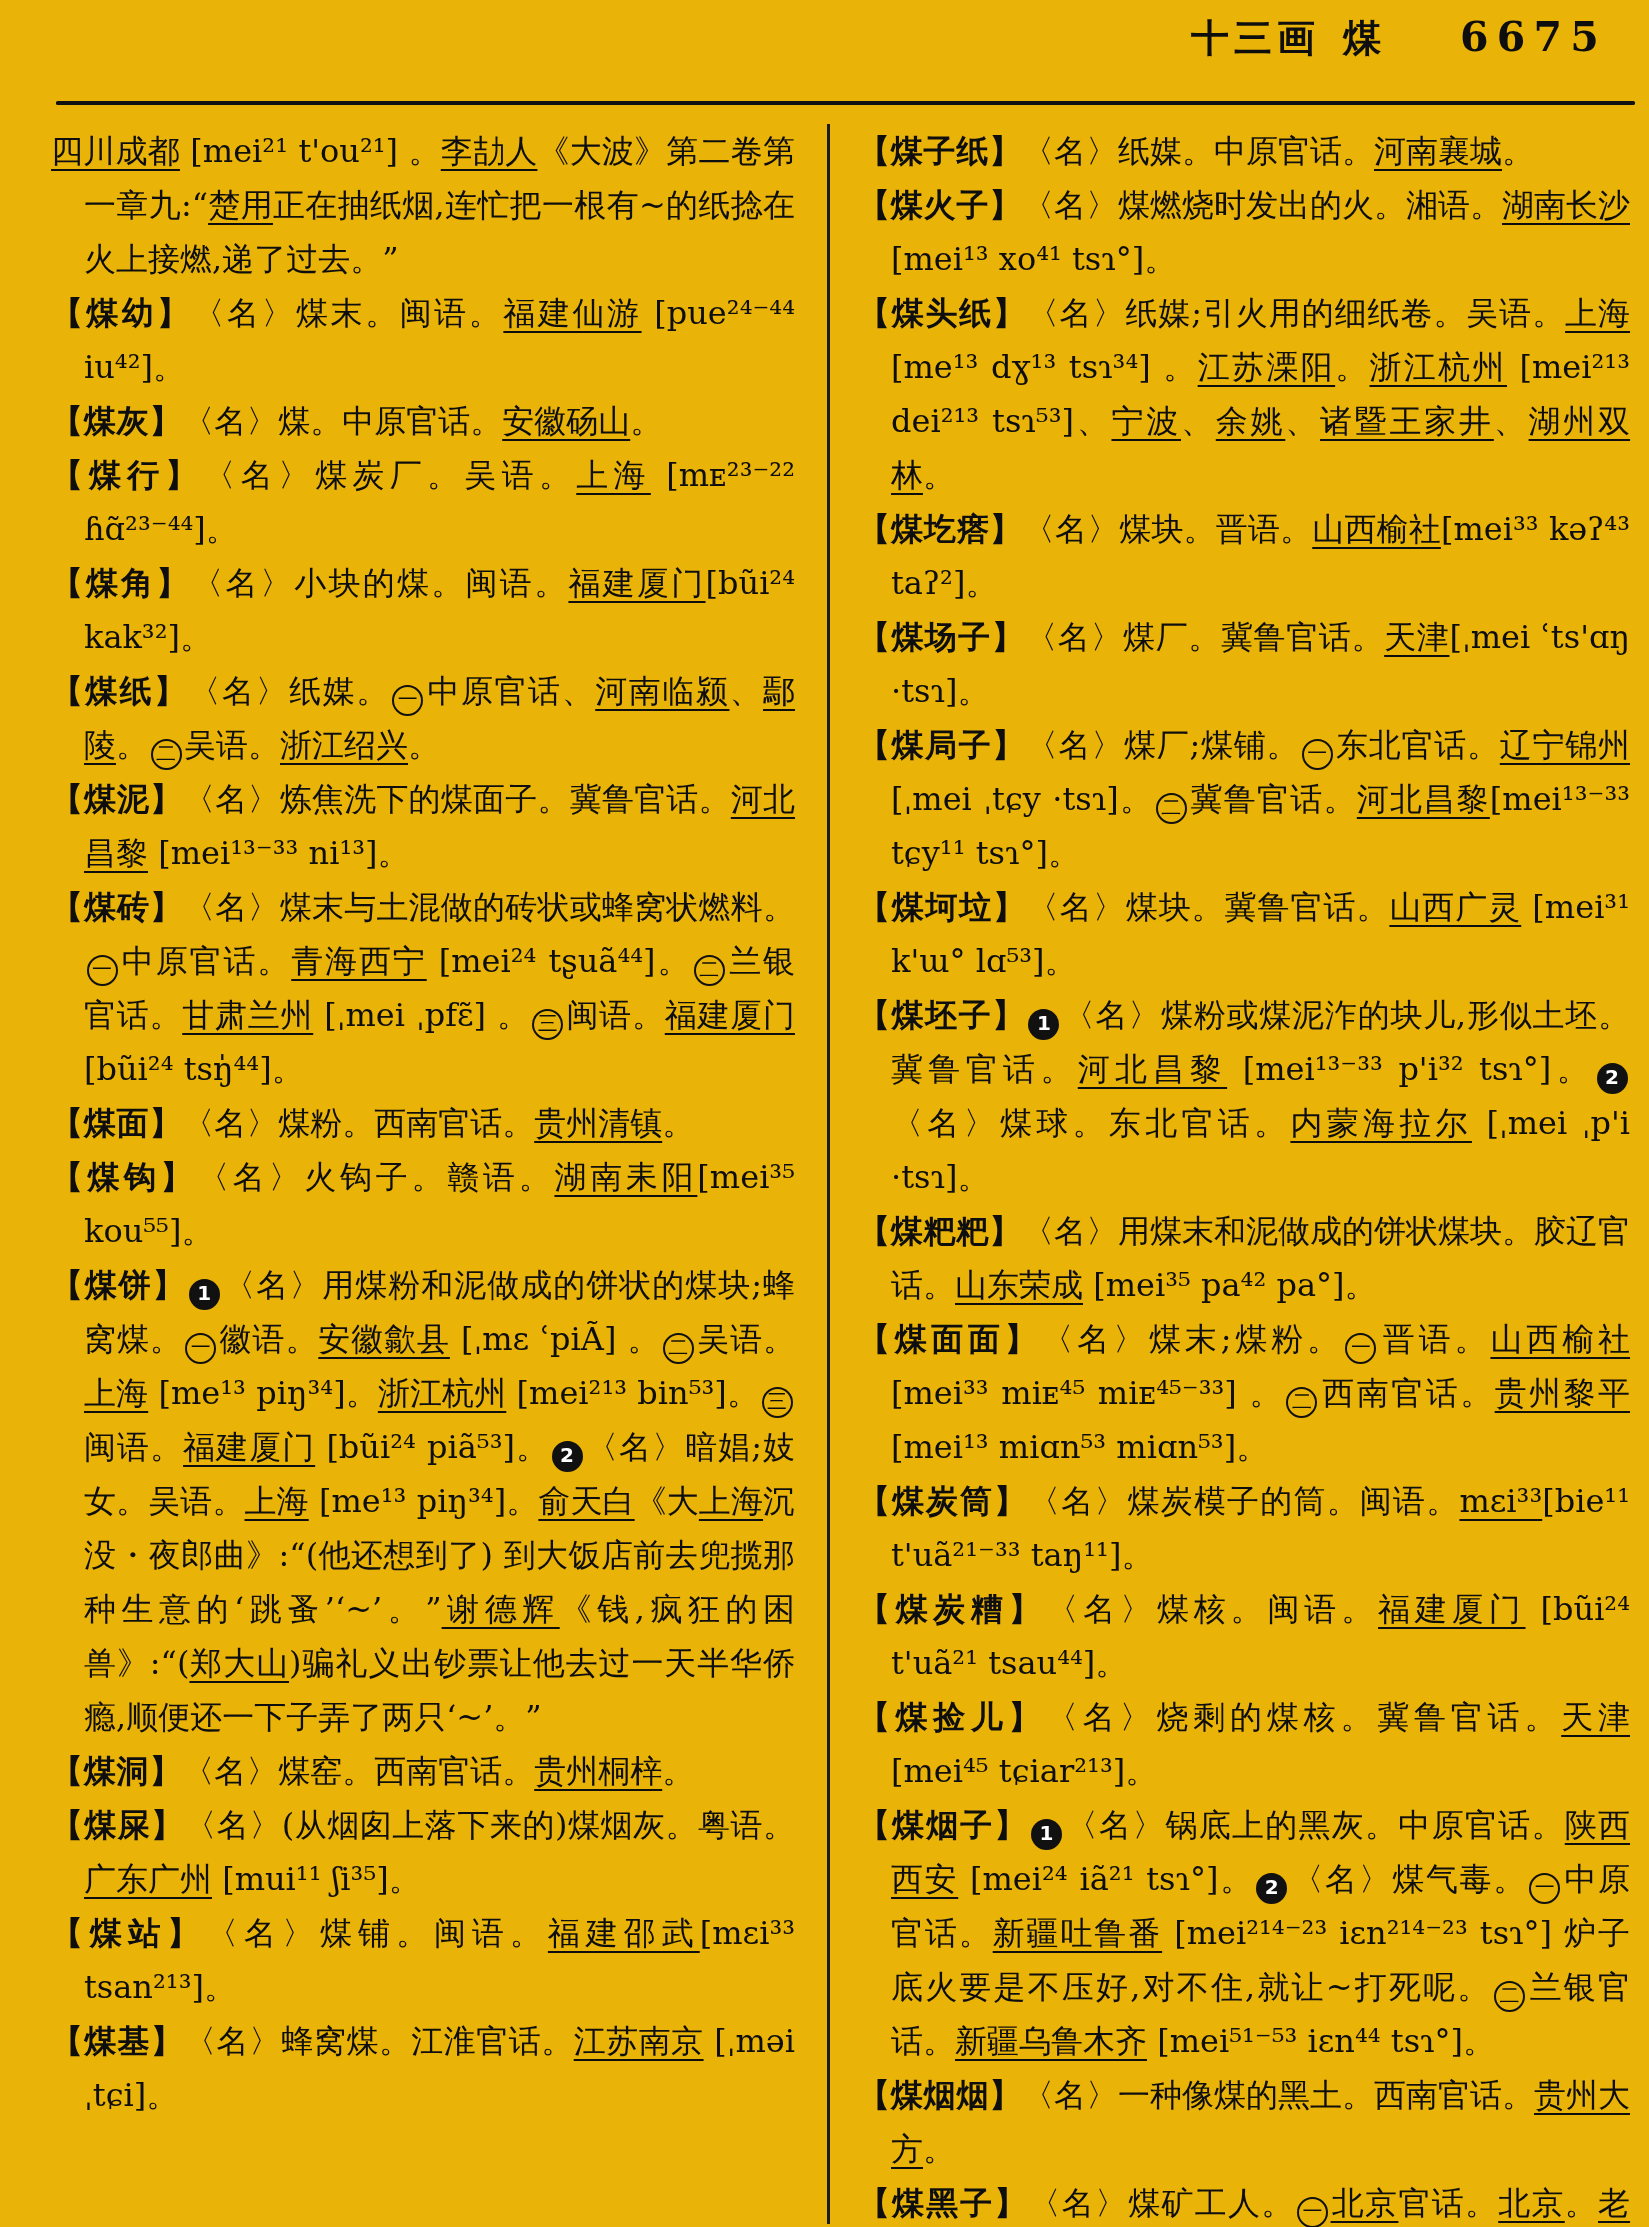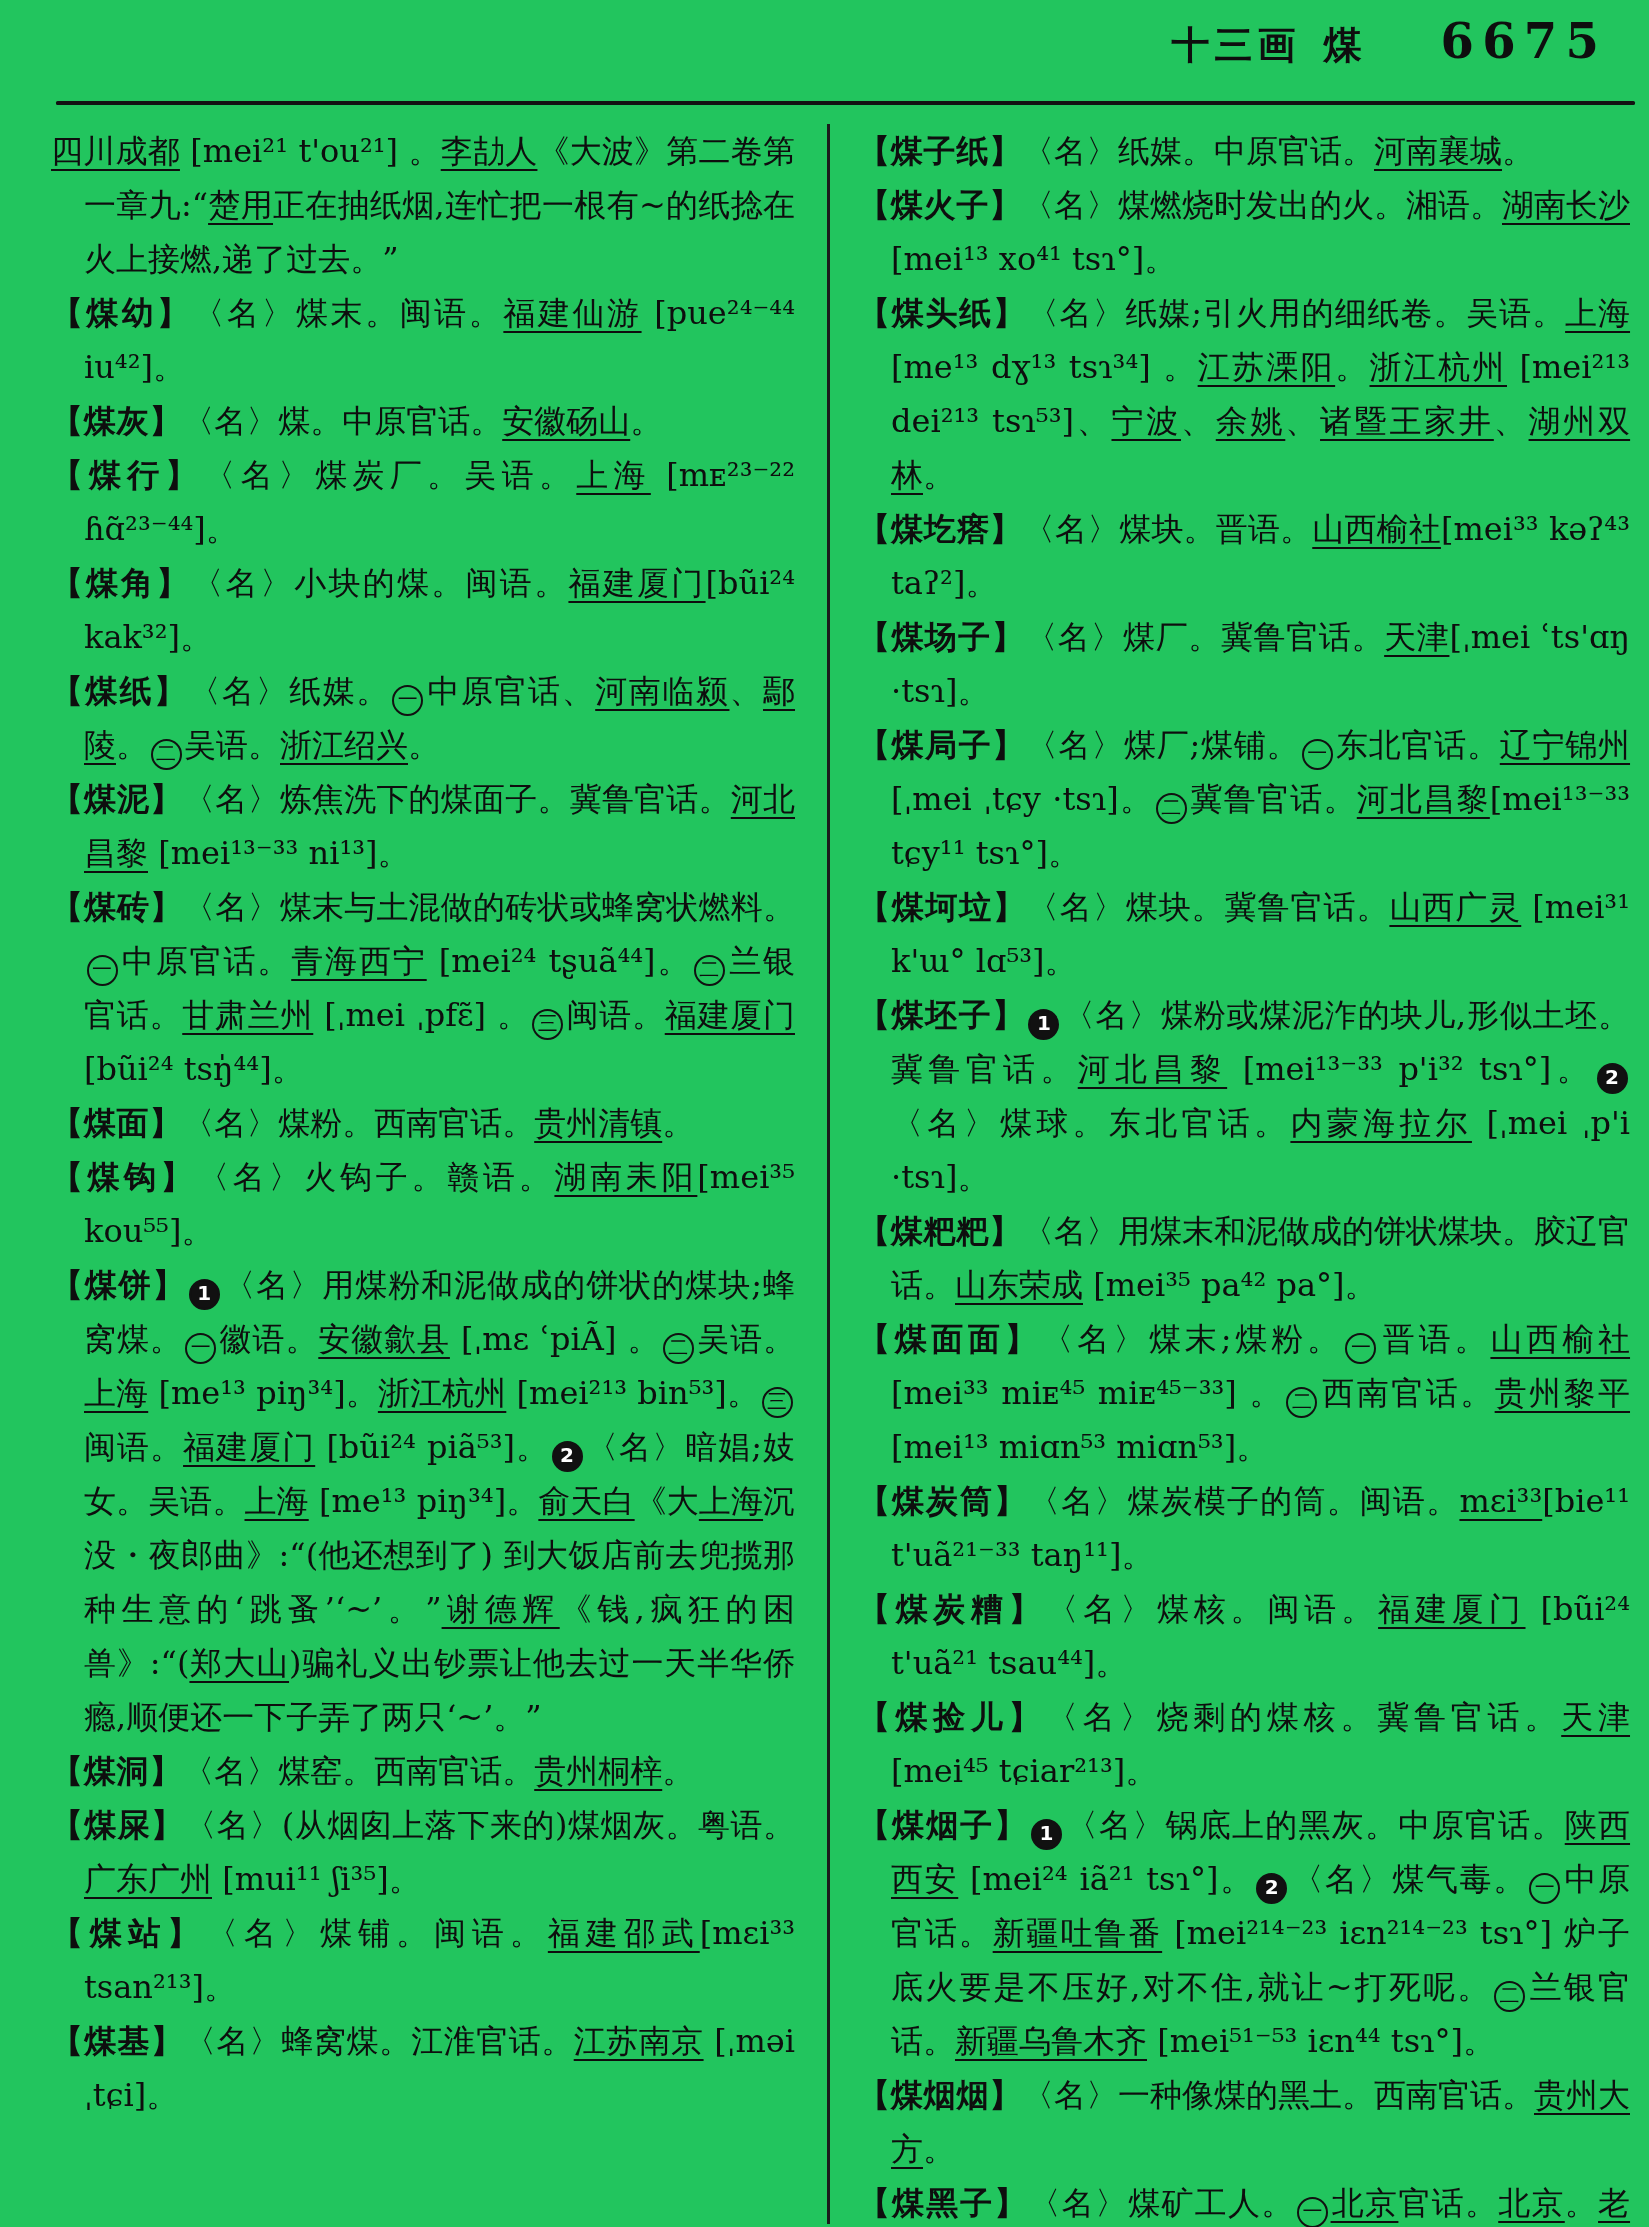--- a/index.html
+++ b/index.html
@@ -1,32 +1,32 @@
 <!DOCTYPE html>
 <html style="font-size:13.2px"><head>
 <meta charset="utf-8">
 <style>
   html,body{margin:0;padding:0;background:#e8e8e4;}
   .page{
     position:relative;
     width:1650px;height:2227px;
-    background:#22c55e;
+    background:#eab308;
     color:#0e0e0e;
     font-family:"DejaVu Serif","DejaVu Sans",serif;
     overflow:hidden;
     text-decoration:underline;
   }
   .header{
     position:absolute;top:13.2px;right:43px;
     display:flex;align-items:baseline;
     font-size:38px;font-weight:bold;letter-spacing:5px;
   }
   .header .sect{margin-right:23px;}
   .header .hchar{margin-right:74px;}
-  .header .pagenum{letter-spacing:8.2px;font-size:48px;}
+  .header .pagenum{letter-spacing:8.2px;font-size:41px;}
   .rule{
     position:absolute;left:56px;top:101px;width:1579px;height:4.1px;
     background:#121212;border-radius:1.6px;
   }
   .divider{
     position:absolute;left:827px;top:124px;width:2.5px;height:2100px;
     background:#1c1c1c;
   }
   .col{
     position:absolute;top:124px;

